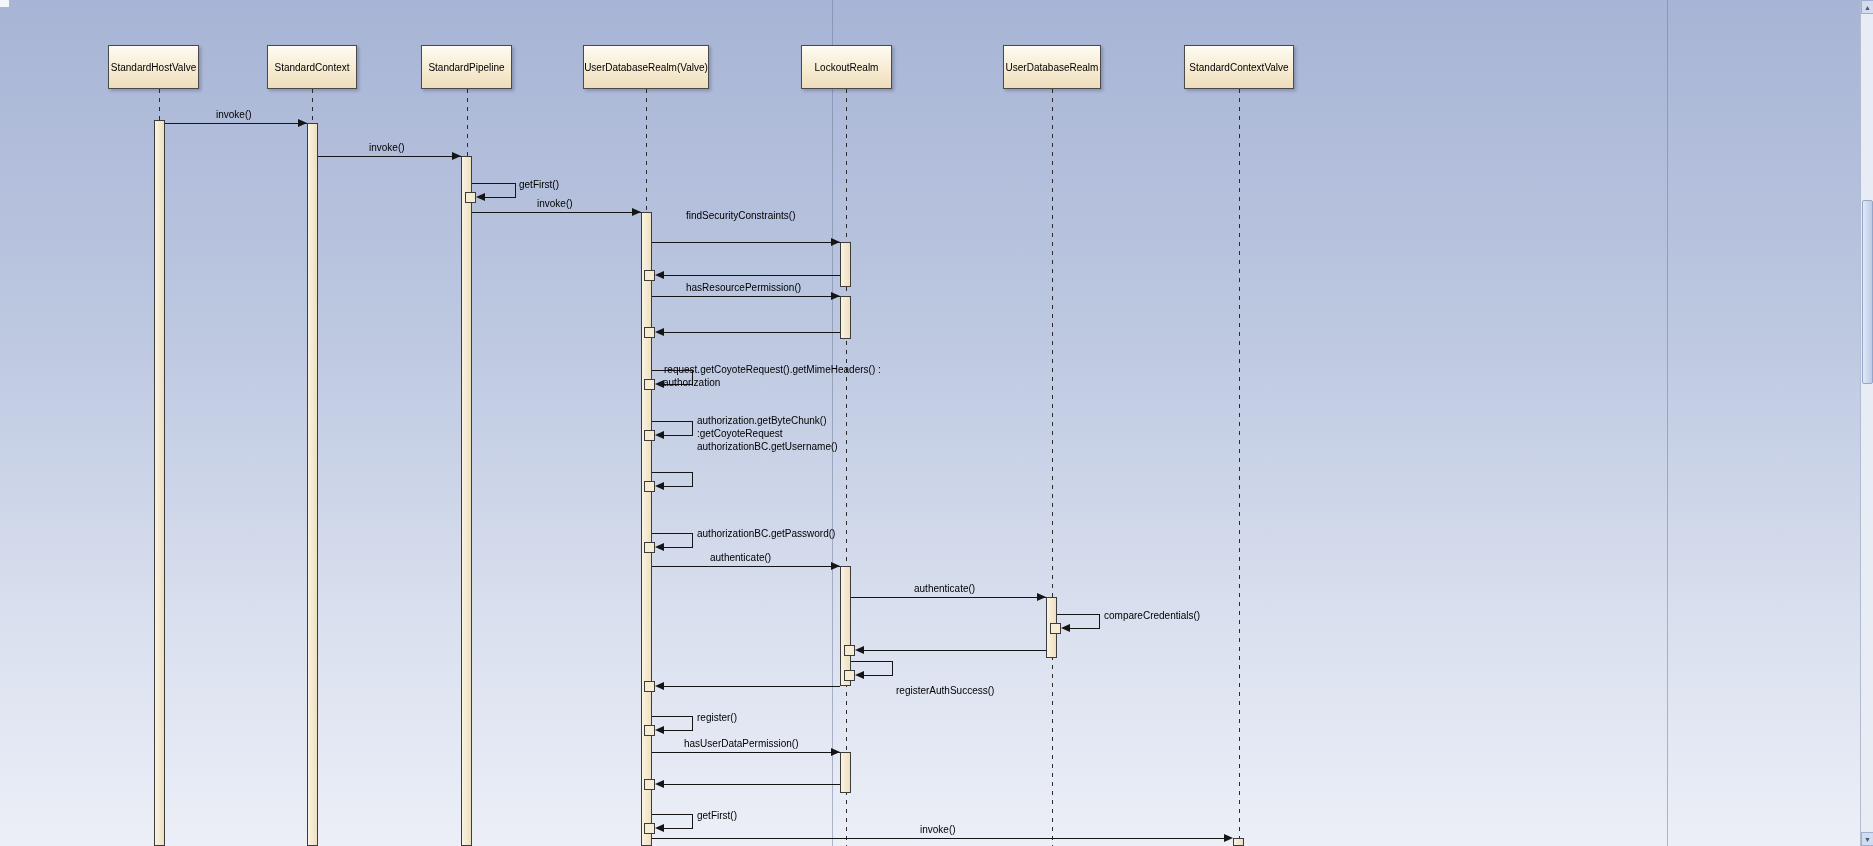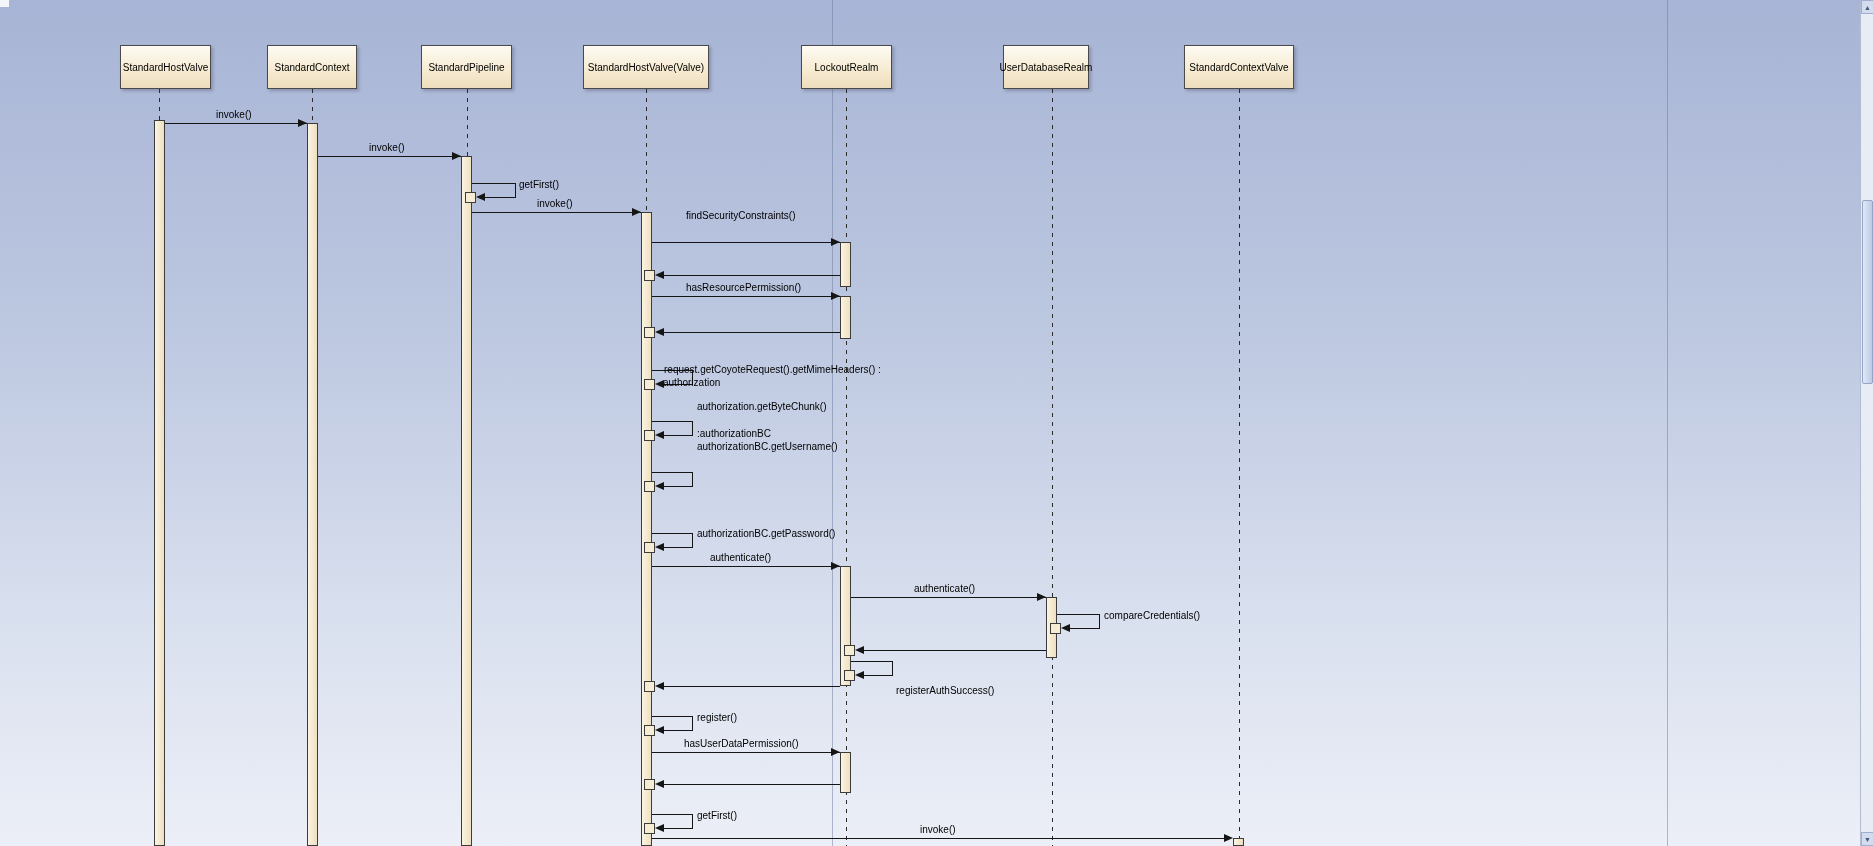--- a/index.html
+++ b/index.html
@@ -49,26 +49,26 @@
   <div class="pagebreak" style="left:1667px"></div>
 
   <div class="lifeline" style="left:159px"></div>
   <div class="lifeline" style="left:312px"></div>
   <div class="lifeline" style="left:467px"></div>
   <div class="lifeline" style="left:646px"></div>
   <div class="lifeline" style="left:846px"></div>
   <div class="lifeline" style="left:1052px"></div>
   <div class="lifeline" style="left:1239px"></div>
 
-  <div class="pbox" style="left:120px;width:91px">StandardHostValve</div>
+  <div class="pbox" style="left:108px;width:91px">StandardHostValve</div>
   <div class="pbox" style="left:267px;width:90px">StandardContext</div>
   <div class="pbox" style="left:421px;width:91px">StandardPipeline</div>
-  <div class="pbox" style="left:583px;width:126px">StandardHostValve(Valve)</div>
+  <div class="pbox" style="left:583px;width:126px">UserDatabaseRealm(Valve)</div>
   <div class="pbox" style="left:801px;width:91px">LockoutRealm</div>
-  <div class="pbox" style="left:1003px;width:86px">UserDatabaseRealm</div>
+  <div class="pbox" style="left:1003px;width:98px">UserDatabaseRealm</div>
   <div class="pbox" style="left:1184px;width:110px">StandardContextValve</div>
 
   <div class="act" style="left:154px;top:120px;height:726px"></div>
   <div class="act" style="left:307px;top:123px;height:723px"></div>
   <div class="act" style="left:461px;top:156px;height:690px"></div>
   <div class="act" style="left:641px;top:212px;height:634px"></div>
   <div class="act" style="left:840px;top:242px;height:45px"></div>
   <div class="act" style="left:840px;top:296px;height:43px"></div>
   <div class="act" style="left:840px;top:566px;height:120px"></div>
   <div class="act" style="left:840px;top:752px;height:41px"></div>
@@ -116,22 +116,22 @@
   <div class="ah-l" style="left:655px;top:380px"></div>
   <div class="sq" style="left:644px;top:379px"></div>
   <div class="mlabel" style="left:664px;top:363px">request.getCoyoteRequest().getMimeHeaders() :</div>
   <div class="mlabel" style="left:663px;top:376px">authorization</div>
 
   <div class="ln" style="left:652px;top:421px;width:40px"></div>
   <div class="vln" style="left:692px;top:421px;height:15px"></div>
   <div class="ln" style="left:664px;top:435px;width:28px"></div>
   <div class="ah-l" style="left:655px;top:431px"></div>
   <div class="sq" style="left:644px;top:430px"></div>
-  <div class="mlabel" style="left:697px;top:400px">authorization.getByteChunk()</div>
-  <div class="mlabel" style="left:697px;top:427px">:authorizationBC</div>
+  <div class="mlabel" style="left:697px;top:414px">authorization.getByteChunk()</div>
+  <div class="mlabel" style="left:697px;top:427px">:getCoyoteRequest</div>
 
   <div class="ln" style="left:652px;top:472px;width:40px"></div>
   <div class="vln" style="left:692px;top:472px;height:15px"></div>
   <div class="ln" style="left:664px;top:486px;width:28px"></div>
   <div class="ah-l" style="left:655px;top:482px"></div>
   <div class="sq" style="left:644px;top:481px"></div>
   <div class="mlabel" style="left:697px;top:440px">authorizationBC.getUsername()</div>
 
   <div class="ln" style="left:652px;top:533px;width:40px"></div>
   <div class="vln" style="left:692px;top:533px;height:15px"></div>

